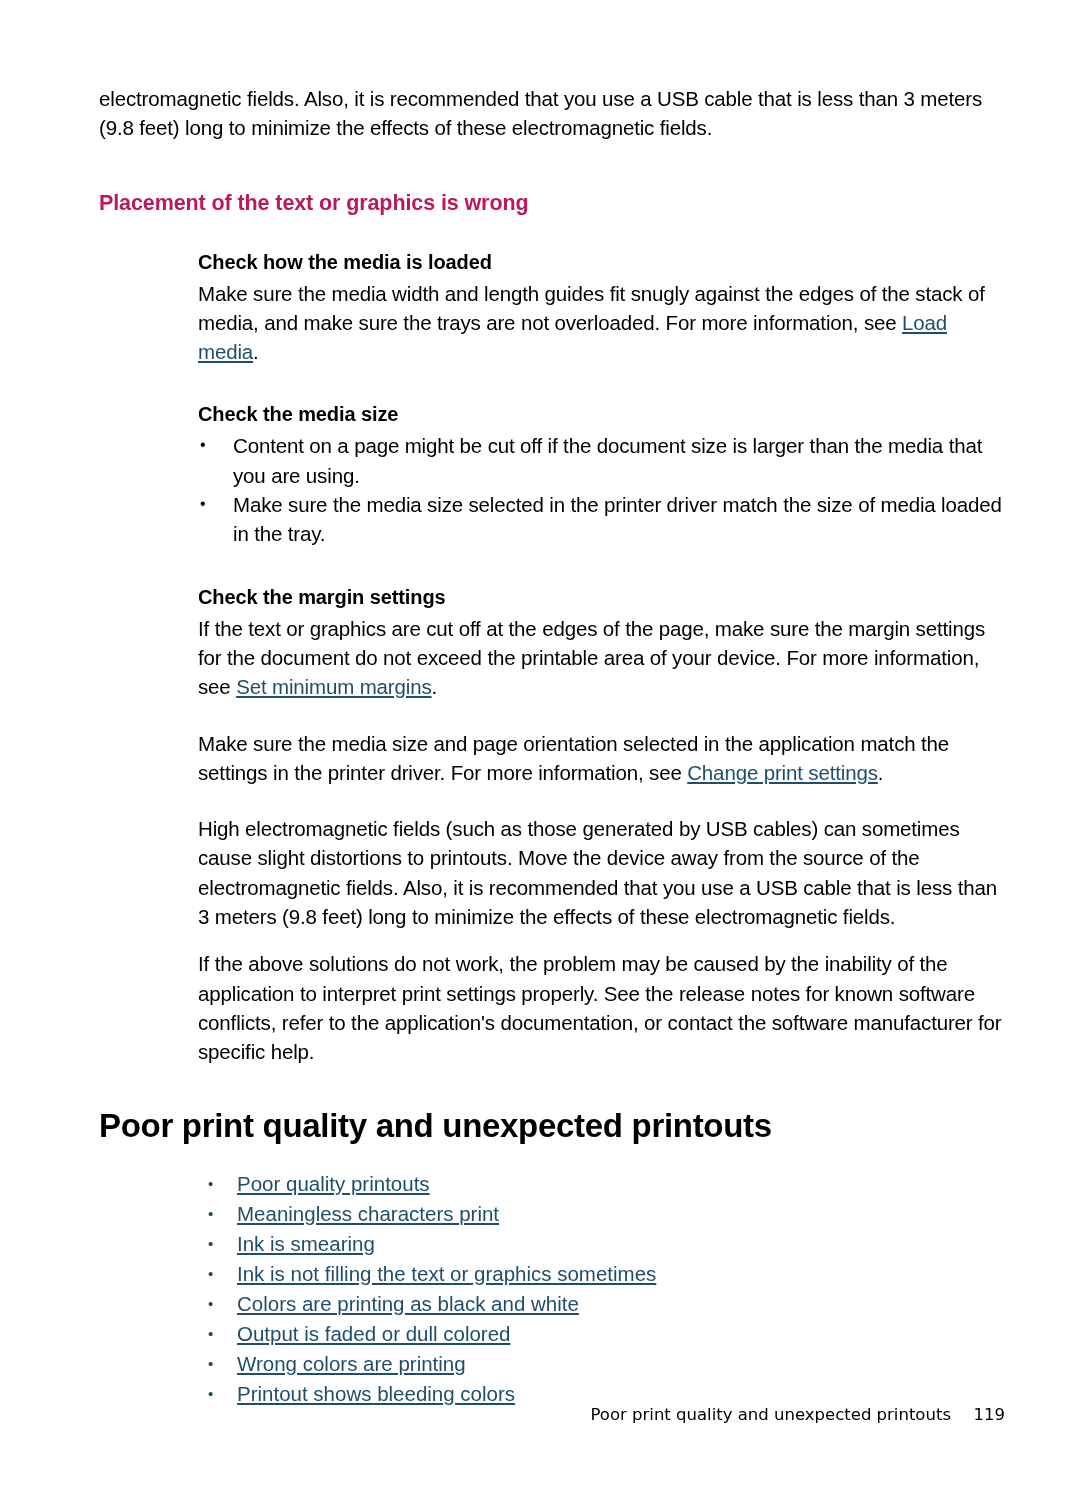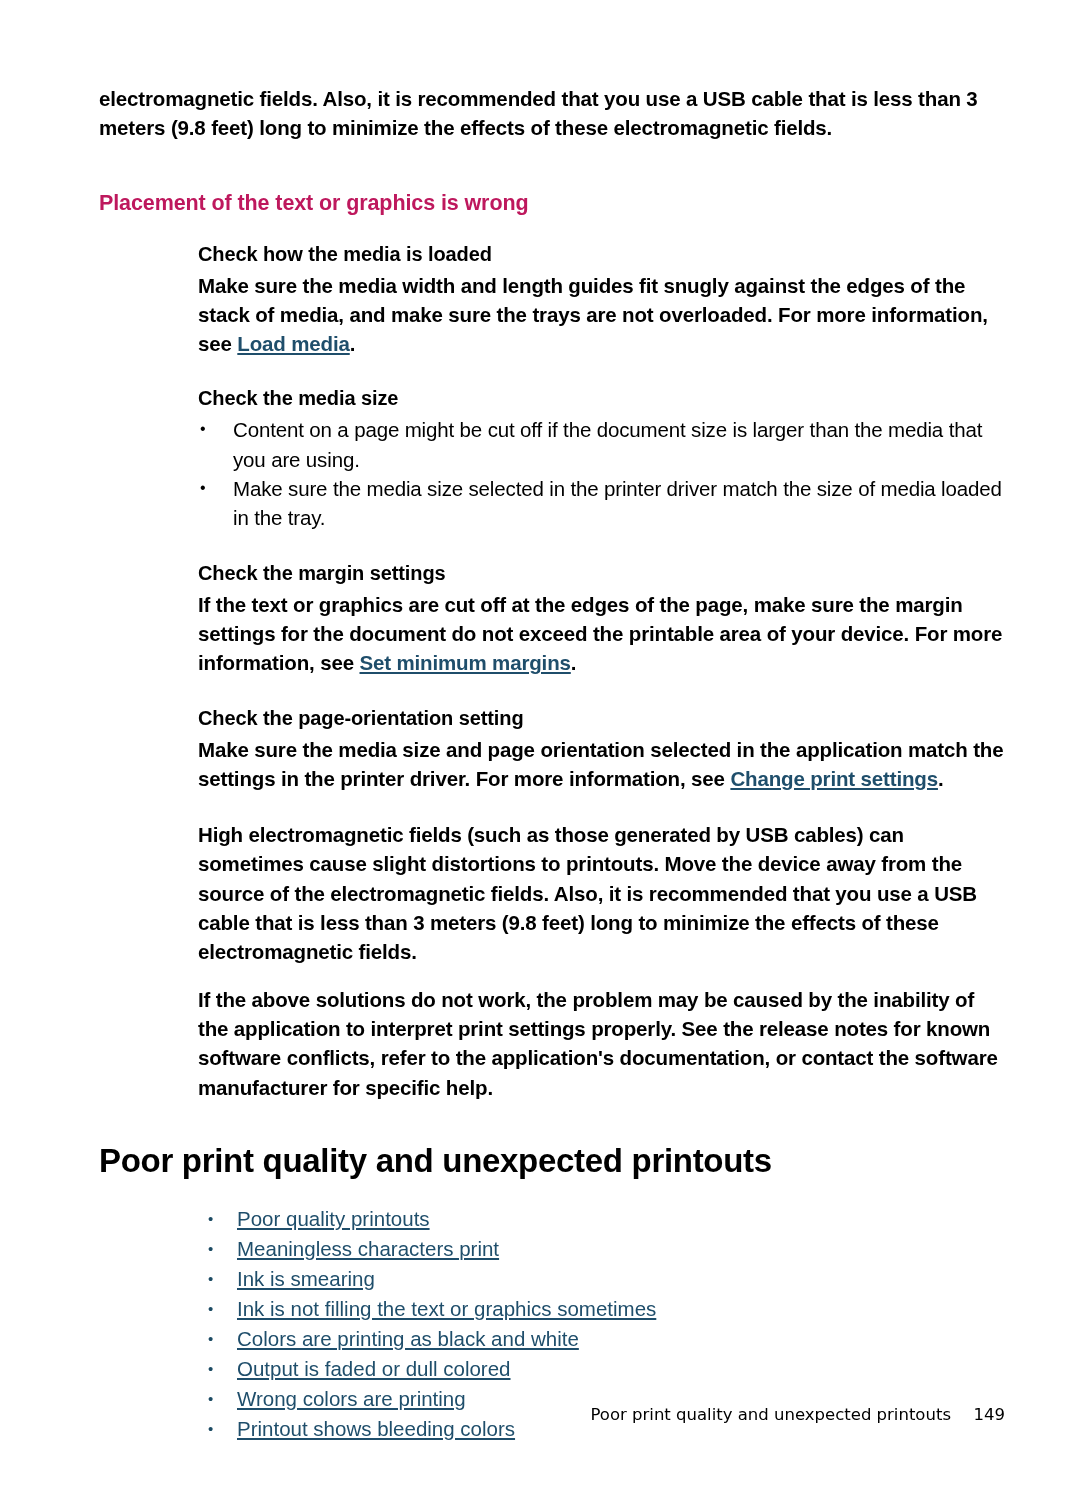--- a/index.html
+++ b/index.html
@@ -35,21 +35,20 @@
     margin-left: 99px;
   }
 
   p.body, .body {
     font-size: 20.5px;
     line-height: 29.3px;
     letter-spacing: -0.15px;
     margin: 0;
     text-align: left;
     color: #000000;
-    font-weight: bold;
   }
 
   p.body + p.body {
     margin-top: 18px;
   }
 
   
   h2.section-title {
     font-size: 21.5px;
     font-weight: bold;
@@ -66,21 +65,21 @@
     letter-spacing: -0.3px;
     margin: 0;
     color: #000000;
   }
 
   h3.sub-title {
     font-size: 20px;
     font-weight: bold;
     line-height: 27px;
     letter-spacing: -0.1px;
-    margin: 0 0 3px 0;
+    margin: 8px 0 3px 0;
     color: #000000;
   }
 
   
   .gap-intro      { height: 46px; }
   .gap-after-h2   { height: 24px; }
   .gap-block      { height: 27px; }
   .gap-before-h1  { height: 38px; }
   .gap-after-h1   { height: 14px; }
 
@@ -182,21 +181,20 @@
         <li>Make sure the media size selected in the printer driver match the size of media loaded in the tray.</li>
       </ul>
 
       <div class="gap-block"></div>
 
       <h3 class="sub-title">Check the margin settings</h3>
       <p class="body"><span>If the text or graphics are cut off at the edges of the page, make sure the margin settings for the document do not exceed the printable area of your device. For more information, see </span><a class="xref" href="#">Set minimum margins</a><span>.</span></p>
 
       <div class="gap-block"></div>
 
-      <h3 class="sub-title">Check the page-orientation setting</h3>
       <p class="body"><span>Make sure the media size and page orientation selected in the application match the settings in the printer driver. For more information, see </span><a class="xref" href="#">Change print settings</a><span>.</span></p>
 
       <div class="gap-block"></div>
 
       <p class="body">High electromagnetic fields (such as those generated by USB cables) can sometimes cause slight distortions to printouts. Move the device away from the source of the electromagnetic fields. Also, it is recommended that you use a USB cable that is less than 3 meters (9.8 feet) long to minimize the effects of these electromagnetic fields.</p>
       <p class="body">If the above solutions do not work, the problem may be caused by the inability of the application to interpret print settings properly. See the release notes for known software conflicts, refer to the application's documentation, or contact the software manufacturer for specific help.</p>
 
     </div>
 
     <div class="gap-before-h1"></div>
@@ -214,16 +212,16 @@
         <li><a class="xref" href="#">Colors are printing as black and white</a></li>
         <li><a class="xref" href="#">Output is faded or dull colored</a></li>
         <li><a class="xref" href="#">Wrong colors are printing</a></li>
         <li><a class="xref" href="#">Printout shows bleeding colors</a></li>
       </ul>
     </div>
 
   </div>
 
   <div class="footer">
-    <span class="footer-title">Poor print quality and unexpected printouts</span><span class="footer-page">149</span>
+    <span class="footer-title">Poor print quality and unexpected printouts</span><span class="footer-page">119</span>
   </div>
 
 </div>
 
 </body></html>

